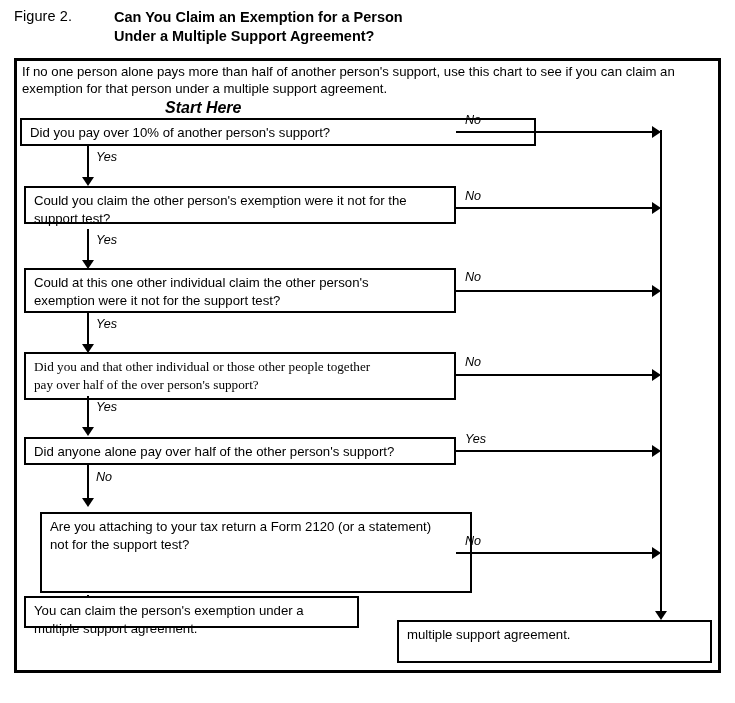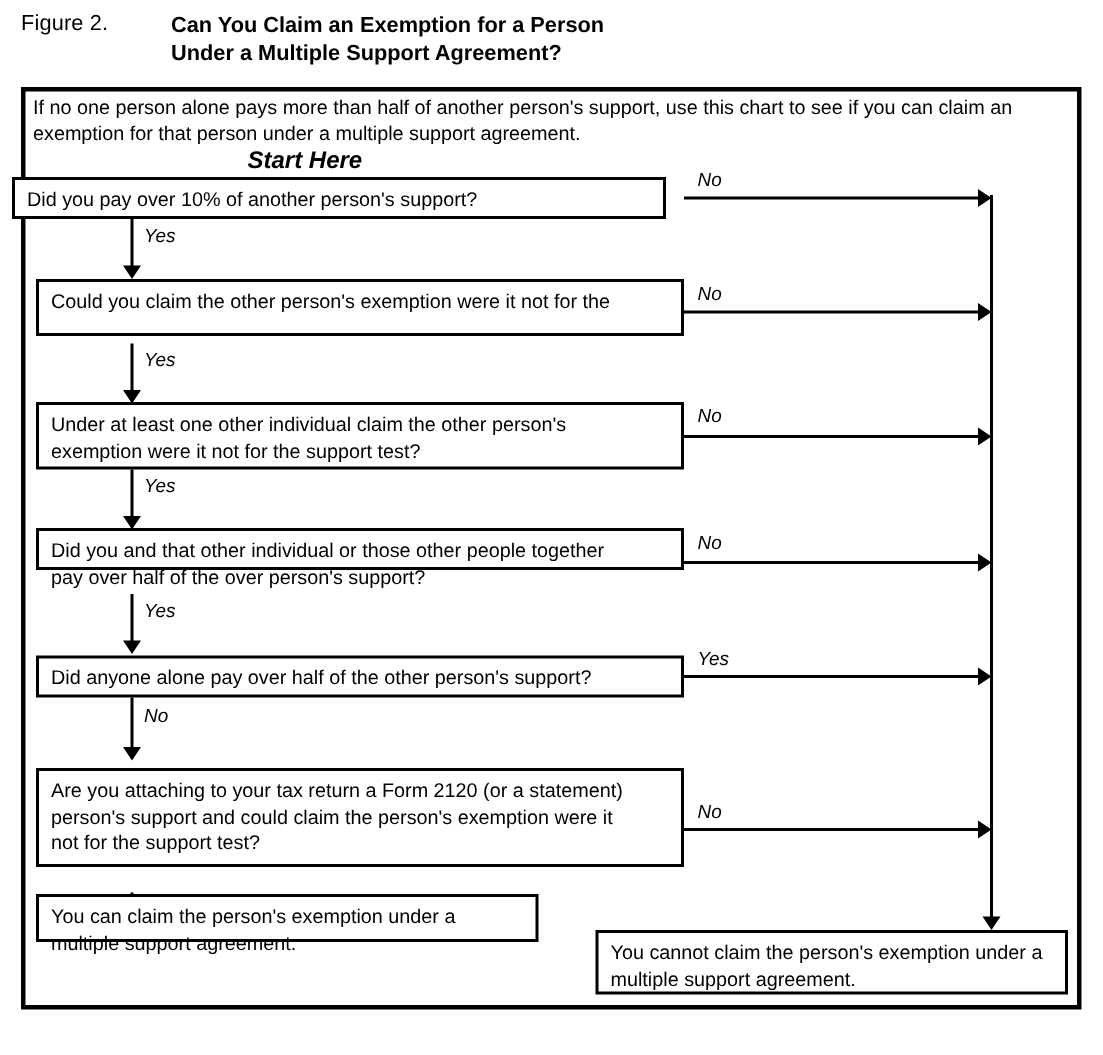--- a/index.html
+++ b/index.html
@@ -65,87 +65,86 @@
 
 <div class="abs" id="chart-frame"></div>
 
 <div class="abs" id="intro">If no one person alone pays more than half of another person's support, use this chart to see if you can claim an exemption for that person under a multiple support agreement.</div>
 
 <div class="abs" id="start-here">Start Here</div>
 
 <div class="abs vline" style="left:660px;top:130px;height:485px;"></div>
 <div class="abs arrow-down" style="left:655px;top:611px;"></div>
 
-<div class="abs node" style="left:8px;top:118px;width:436px;height:28px;">
+<div class="abs node" style="left:20px;top:118px;width:516px;height:28px;">
   <span class="txt">Did you pay over 10% of another person's support?</span>
 </div>
 
 <div class="abs hline" style="left:456px;top:131px;width:199px;"></div>
 <div class="abs arrow-right" style="left:652px;top:126px;"></div>
 <div class="abs blabel" style="left:465px;top:113px;">No</div>
 
 <div class="abs vline" style="left:87px;top:146px;height:33px;"></div>
 <div class="abs arrow-down" style="left:82px;top:177px;"></div>
 <div class="abs blabel" style="left:96px;top:150px;">Yes</div>
 
 <div class="abs node" style="left:24px;top:186px;width:432px;height:38px;">
   <span class="txt">Could you claim the other person's exemption were it not for the</span>
+  <span class="txt">support test?</span>
 </div>
 <div class="abs hline" style="left:456px;top:207px;width:199px;"></div>
 <div class="abs arrow-right" style="left:652px;top:202px;"></div>
 <div class="abs blabel" style="left:465px;top:189px;">No</div>
 <div class="abs vline" style="left:87px;top:229px;height:33px;"></div>
 <div class="abs arrow-down" style="left:82px;top:260px;"></div>
 <div class="abs blabel" style="left:96px;top:233px;">Yes</div>
 
 <div class="abs node" style="left:24px;top:268px;width:432px;height:45px;">
-  <span class="txt">Under at least one other individual claim the other person's</span>
+  <span class="txt">Could at this one other individual claim the other person's</span>
   <span class="txt">exemption were it not for the support test?</span>
 </div>
 <div class="abs hline" style="left:456px;top:290px;width:199px;"></div>
 <div class="abs arrow-right" style="left:652px;top:285px;"></div>
 <div class="abs blabel" style="left:465px;top:270px;">No</div>
 <div class="abs vline" style="left:87px;top:313px;height:33px;"></div>
 <div class="abs arrow-down" style="left:82px;top:344px;"></div>
 <div class="abs blabel" style="left:96px;top:317px;">Yes</div>
 
-<div class="abs node" style="left:24px;top:352px;width:432px;height:28px;">
+<div class="abs node" style="left:24px;top:352px;width:432px;height:48px;font-family:Liberation Serif, serif;">
   <span class="txt">Did you and that other individual or those other people together</span>
   <span class="txt">pay over half of the over person's support?</span>
 </div>
 <div class="abs hline" style="left:456px;top:374px;width:199px;"></div>
 <div class="abs arrow-right" style="left:652px;top:369px;"></div>
 <div class="abs blabel" style="left:465px;top:355px;">No</div>
 <div class="abs vline" style="left:87px;top:396px;height:33px;"></div>
 <div class="abs arrow-down" style="left:82px;top:427px;"></div>
 <div class="abs blabel" style="left:96px;top:400px;">Yes</div>
 
 <div class="abs node" style="left:24px;top:437px;width:432px;height:28px;">
   <span class="txt">Did anyone alone pay over half of the other person's support?</span>
 </div>
 <div class="abs hline" style="left:456px;top:450px;width:199px;"></div>
 <div class="abs arrow-right" style="left:652px;top:445px;"></div>
 <div class="abs blabel" style="left:465px;top:432px;">Yes</div>
 <div class="abs vline" style="left:87px;top:465px;height:35px;"></div>
 <div class="abs arrow-down" style="left:82px;top:498px;"></div>
 <div class="abs blabel" style="left:96px;top:470px;">No</div>
 
-<div class="abs node" style="left:24px;top:512px;width:432px;height:66px;">
+<div class="abs node" style="left:40px;top:512px;width:432px;height:81px;">
   <span class="txt">Are you attaching to your tax return a Form 2120 (or a statement)</span>
-  <span class="txt">person's support and could claim the person's exemption were it</span>
   <span class="txt">not for the support test?</span>
 </div>
 <div class="abs hline" style="left:456px;top:552px;width:199px;"></div>
 <div class="abs arrow-right" style="left:652px;top:547px;"></div>
 <div class="abs blabel" style="left:465px;top:534px;">No</div>
 <div class="abs vline" style="left:87px;top:595px;height:20px;"></div>
 <div class="abs arrow-down" style="left:82px;top:612px;"></div>
 <div class="abs blabel" style="left:96px;top:598px;">Yes</div>
 
 <div class="abs node" style="left:24px;top:596px;width:335px;height:32px;">
   <span class="txt">You can claim the person's exemption under a</span>
   <span class="txt">multiple support agreement.</span>
 </div>
 
 <div class="abs node" style="left:397px;top:620px;width:315px;height:43px;">
-  <span class="txt">You cannot claim the person's exemption under a</span>
   <span class="txt">multiple support agreement.</span>
 </div>
 
 </body></html>

